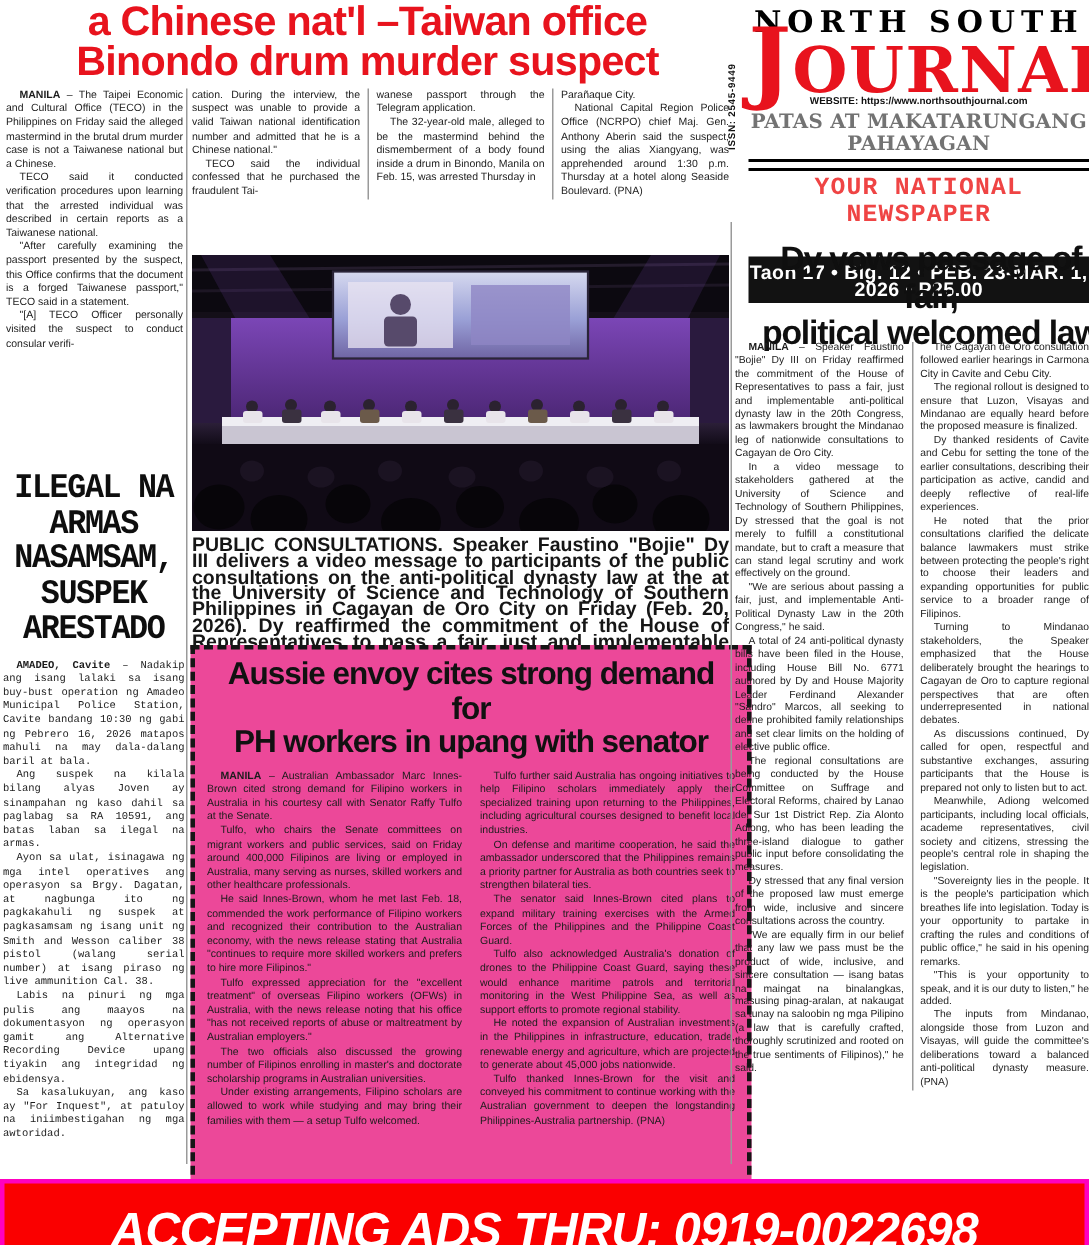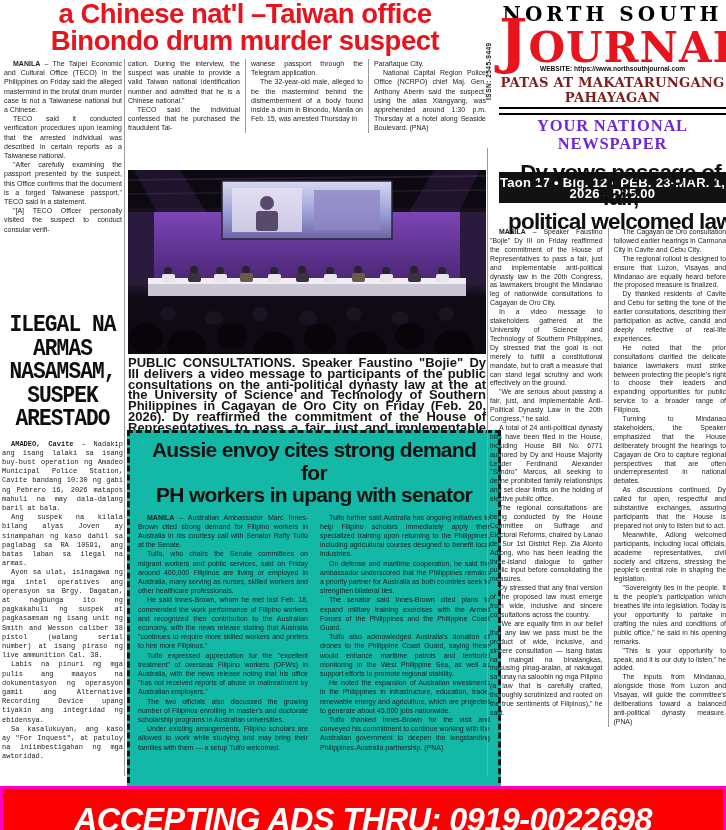--- a/index.html
+++ b/index.html
@@ -28,21 +28,21 @@
   
   .photo-wrap{position:absolute;left:128px;top:170px;width:358px;height:184px;background:#140f18;}
   
   .photo-caption{
     position:absolute;left:128px;top:358px;width:358px;margin:0;
     font-weight:bold;font-size:13px;line-height:10.8px;text-align:justify;color:#161616;
   }
   
   .aussie-box{
     position:absolute;left:127px;top:430px;width:352px;height:346px;
-    border:3px dashed #151515;padding:5px 8px;box-sizing:content-box;background:#14b8a6;
+    border:3px dashed #151515;padding:5px 8px;box-sizing:content-box;background:#ec4899;
   }
   .aussie-headline{
     margin:1px 0 6px 0;text-align:center;font-weight:800;font-size:21px;line-height:22.5px;
     letter-spacing:-0.7px;color:#111;
   }
   .aussie-cols{display:flex;gap:12px;}
   .aussie-cols .col{flex:1;}
   
   .ilegal{position:absolute;left:2px;top:314px;width:121px;font-family:Liberation Mono, monospace;}
   .ilegal-headline{
@@ -56,23 +56,23 @@
     font-size:6.5px;font-weight:bold;letter-spacing:0.5px;color:#111;
   }
   .mast-inner{margin-left:13px;text-align:center;}
   .north-south{font-family:"DejaVu Serif",serif;font-weight:bold;font-size:20px;letter-spacing:4px;line-height:20px;margin-top:2px;color:#000000;}
   .journal{
     font-family:"DejaVu Serif",serif;font-weight:bold;color:var(--accent-red,#e8131d);
     font-size:42px;line-height:38px;letter-spacing:1px;margin-top:-2px;
   }
   .journal::first-letter{font-size:60px;}
   .website{font-size:6.6px;font-weight:bold;margin-top:-2px;color:#111;}
-  .tagline{font-family:"DejaVu Serif",serif;font-weight:bold;font-size:13.2px;line-height:15px;margin-top:3px;letter-spacing:0.2px;color:#7f1d1d;}
+  .tagline{font-family:"DejaVu Serif",serif;font-weight:bold;font-size:13.2px;line-height:15px;margin-top:3px;letter-spacing:0.2px;color:#737373;}
   .double-rule{height:4px;border-top:2px solid #000;border-bottom:2px solid #000;margin:2px 0 2px 0;}
-  .your-national{font-family:Liberation Serif, serif;font-weight:bold;font-size:16.5px;line-height:18px;letter-spacing:0.8px;color:#6d28d9;}
+  .your-national{font-family:Liberation Mono, monospace;font-weight:bold;font-size:16.5px;line-height:18px;letter-spacing:0.8px;color:#ef4444;}
   .issue-bar{
     background:#121212;color:#fff;font-weight:bold;font-size:13px;line-height:11px;
     padding:4.5px 0;margin-top:19px;letter-spacing:0.3px;
   }
   
   .dy-headline{
     position:absolute;left:489px;top:148px;width:237px;margin:13px;text-align:center;
     font-weight:800;font-size:22.5px;line-height:24.5px;letter-spacing:-0.8px;color:#0f0f0f;
   }
   .dy-cols{position:absolute;left:490px;top:228px;width:236px;display:flex;}

